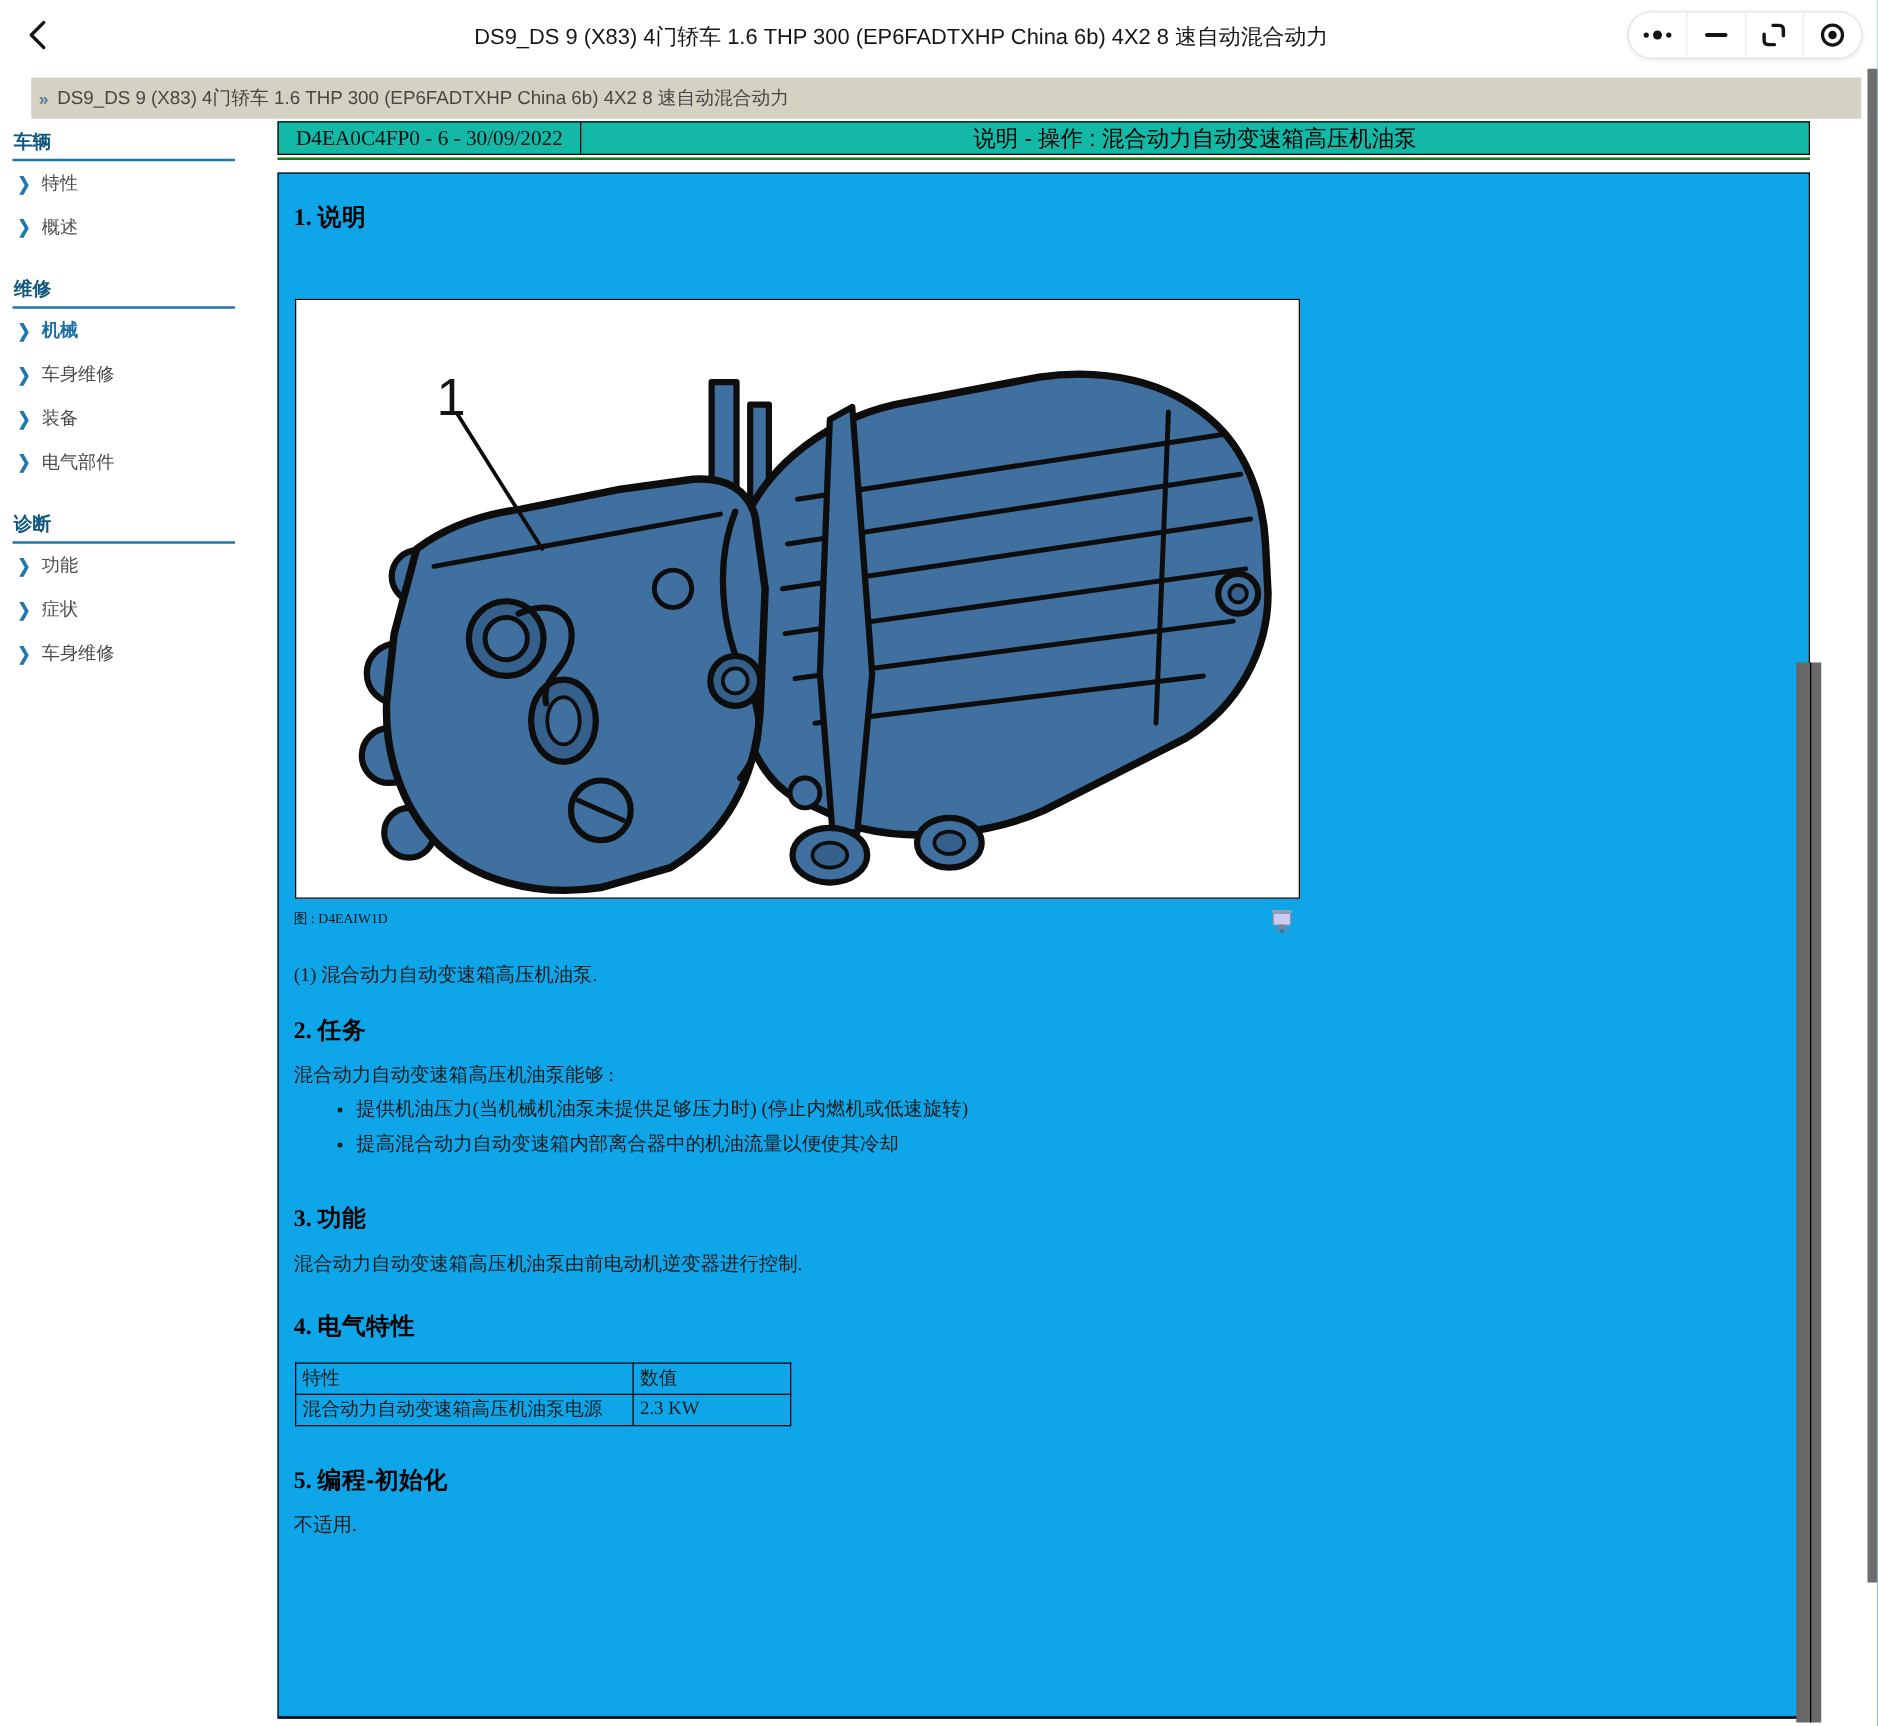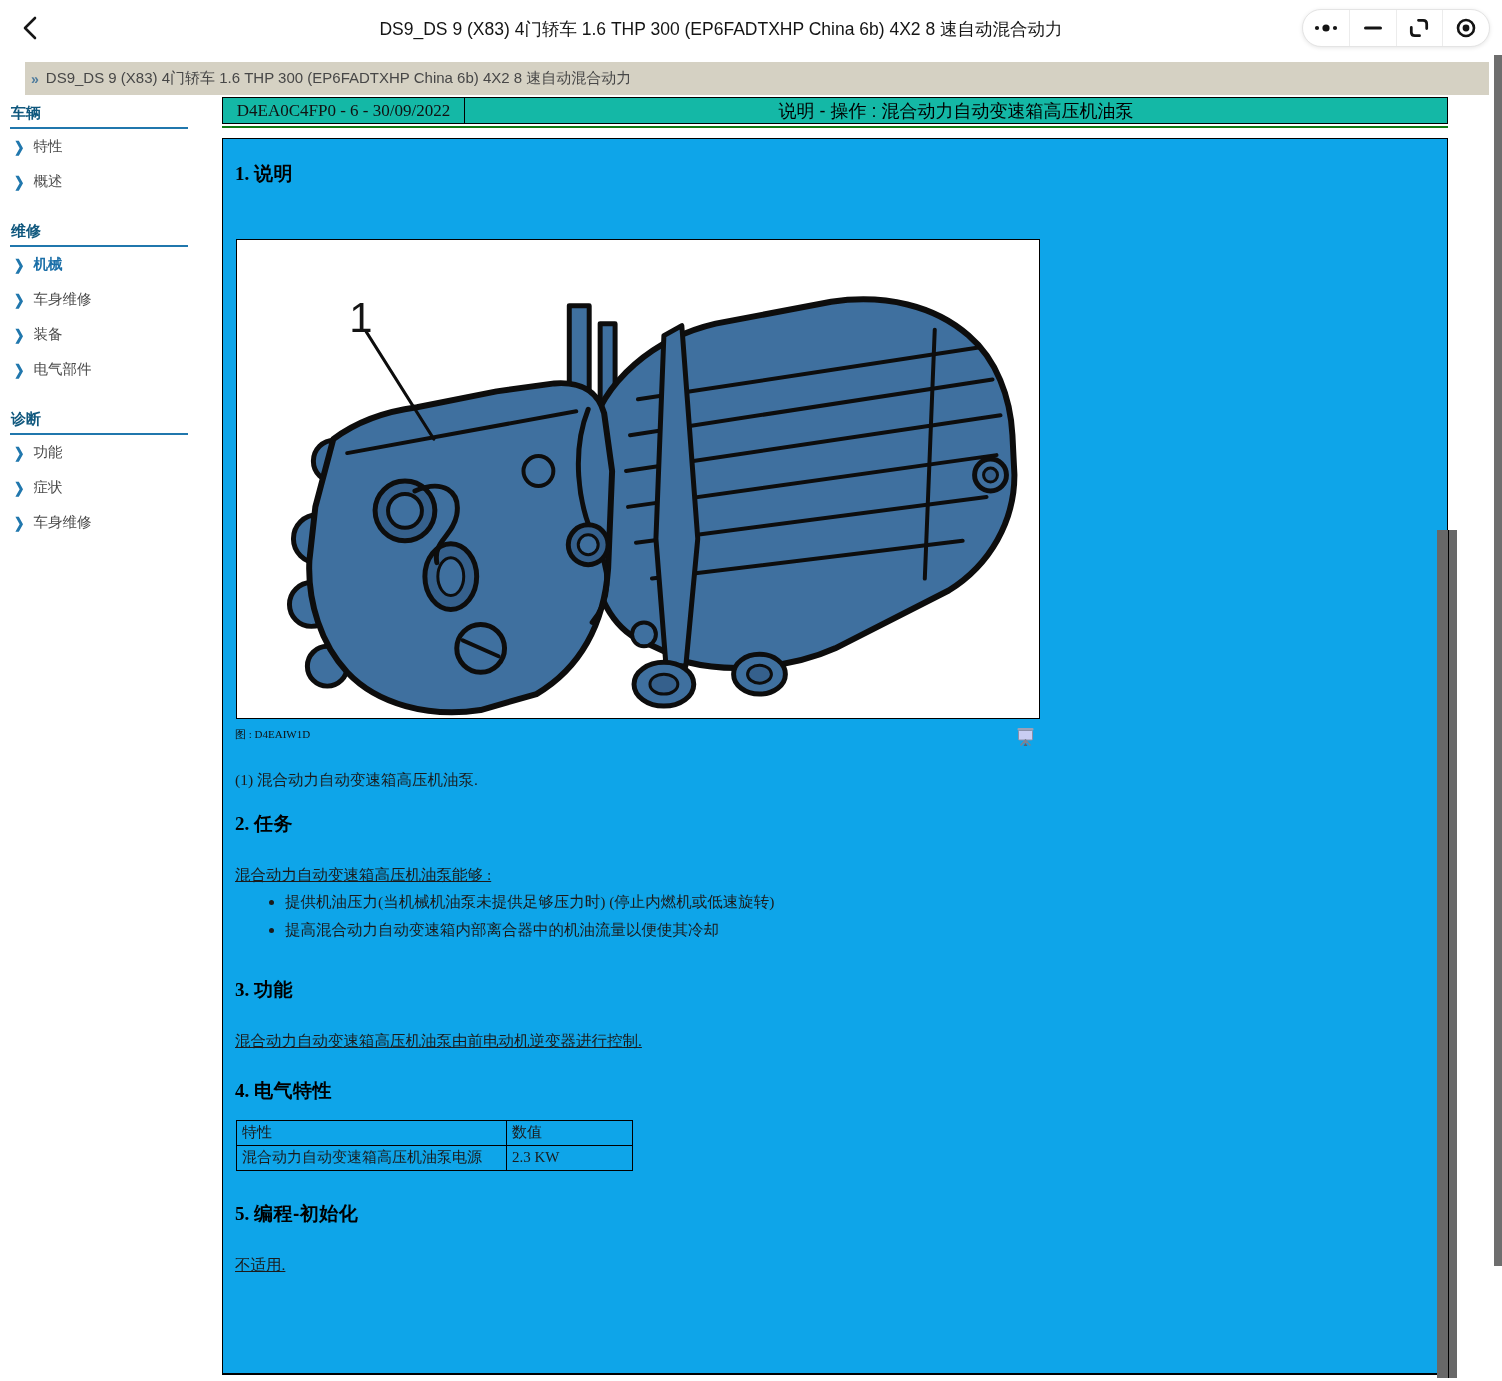--- a/index.html
+++ b/index.html
@@ -55,21 +55,21 @@
     padding:22px 14px 0 12px; font-family:"Liberation Serif", serif;
     font-size:15.5px; color:#1b1b1b; overflow:hidden; }
   .sec-h { font-size:19px; color:#000; margin:0; }
   .sec-h .sec-num { font-family:"Liberation Serif", serif; font-weight:bold; }
   .sec-h .sec-t  { font-family:"Liberation Sans", sans-serif; font-weight:bold; letter-spacing:.5px; }
   .figure-frame { width:804px; height:480px; border:1px solid #000; margin:52px 0 0 1px; background:#fff; }
   .fig-caption-row { width:806px; display:flex; align-items:flex-start;
     justify-content:space-between; margin-top:8px; font-size:11px; color:#111; }
   .fig-tool-btn { background:none; border:none; padding:0; cursor:pointer; margin-right:6px; }
   .legend { margin-top:20px; }
-  .mt20 { margin-top:20px; } .mt10 { margin-top:28px;text-decoration:underline; }
+  .mt20 { margin-top:20px; } .mt10 { margin-top:13px; }
   .mt36 { margin-top:36px; } .mt26 { margin-top:26px; } .mt30 { margin-top:30px; }
   ul.tasks { margin:6px 0 0 0; padding-left:50px; }
   ul.tasks li { margin-bottom:7px; }
   table.spec { border-collapse:collapse; margin:16px 0 0 1px; font-size:15px; }
   table.spec th, table.spec td { border:1px solid #000; padding:2px 5px 3px 5px;
     font-weight:normal; text-align:left; white-space:nowrap; }
   table.spec th.c1, table.spec td.c1 { min-width:270px; }
   table.spec th.c2, table.spec td.c2 { min-width:126px; }
 
   

